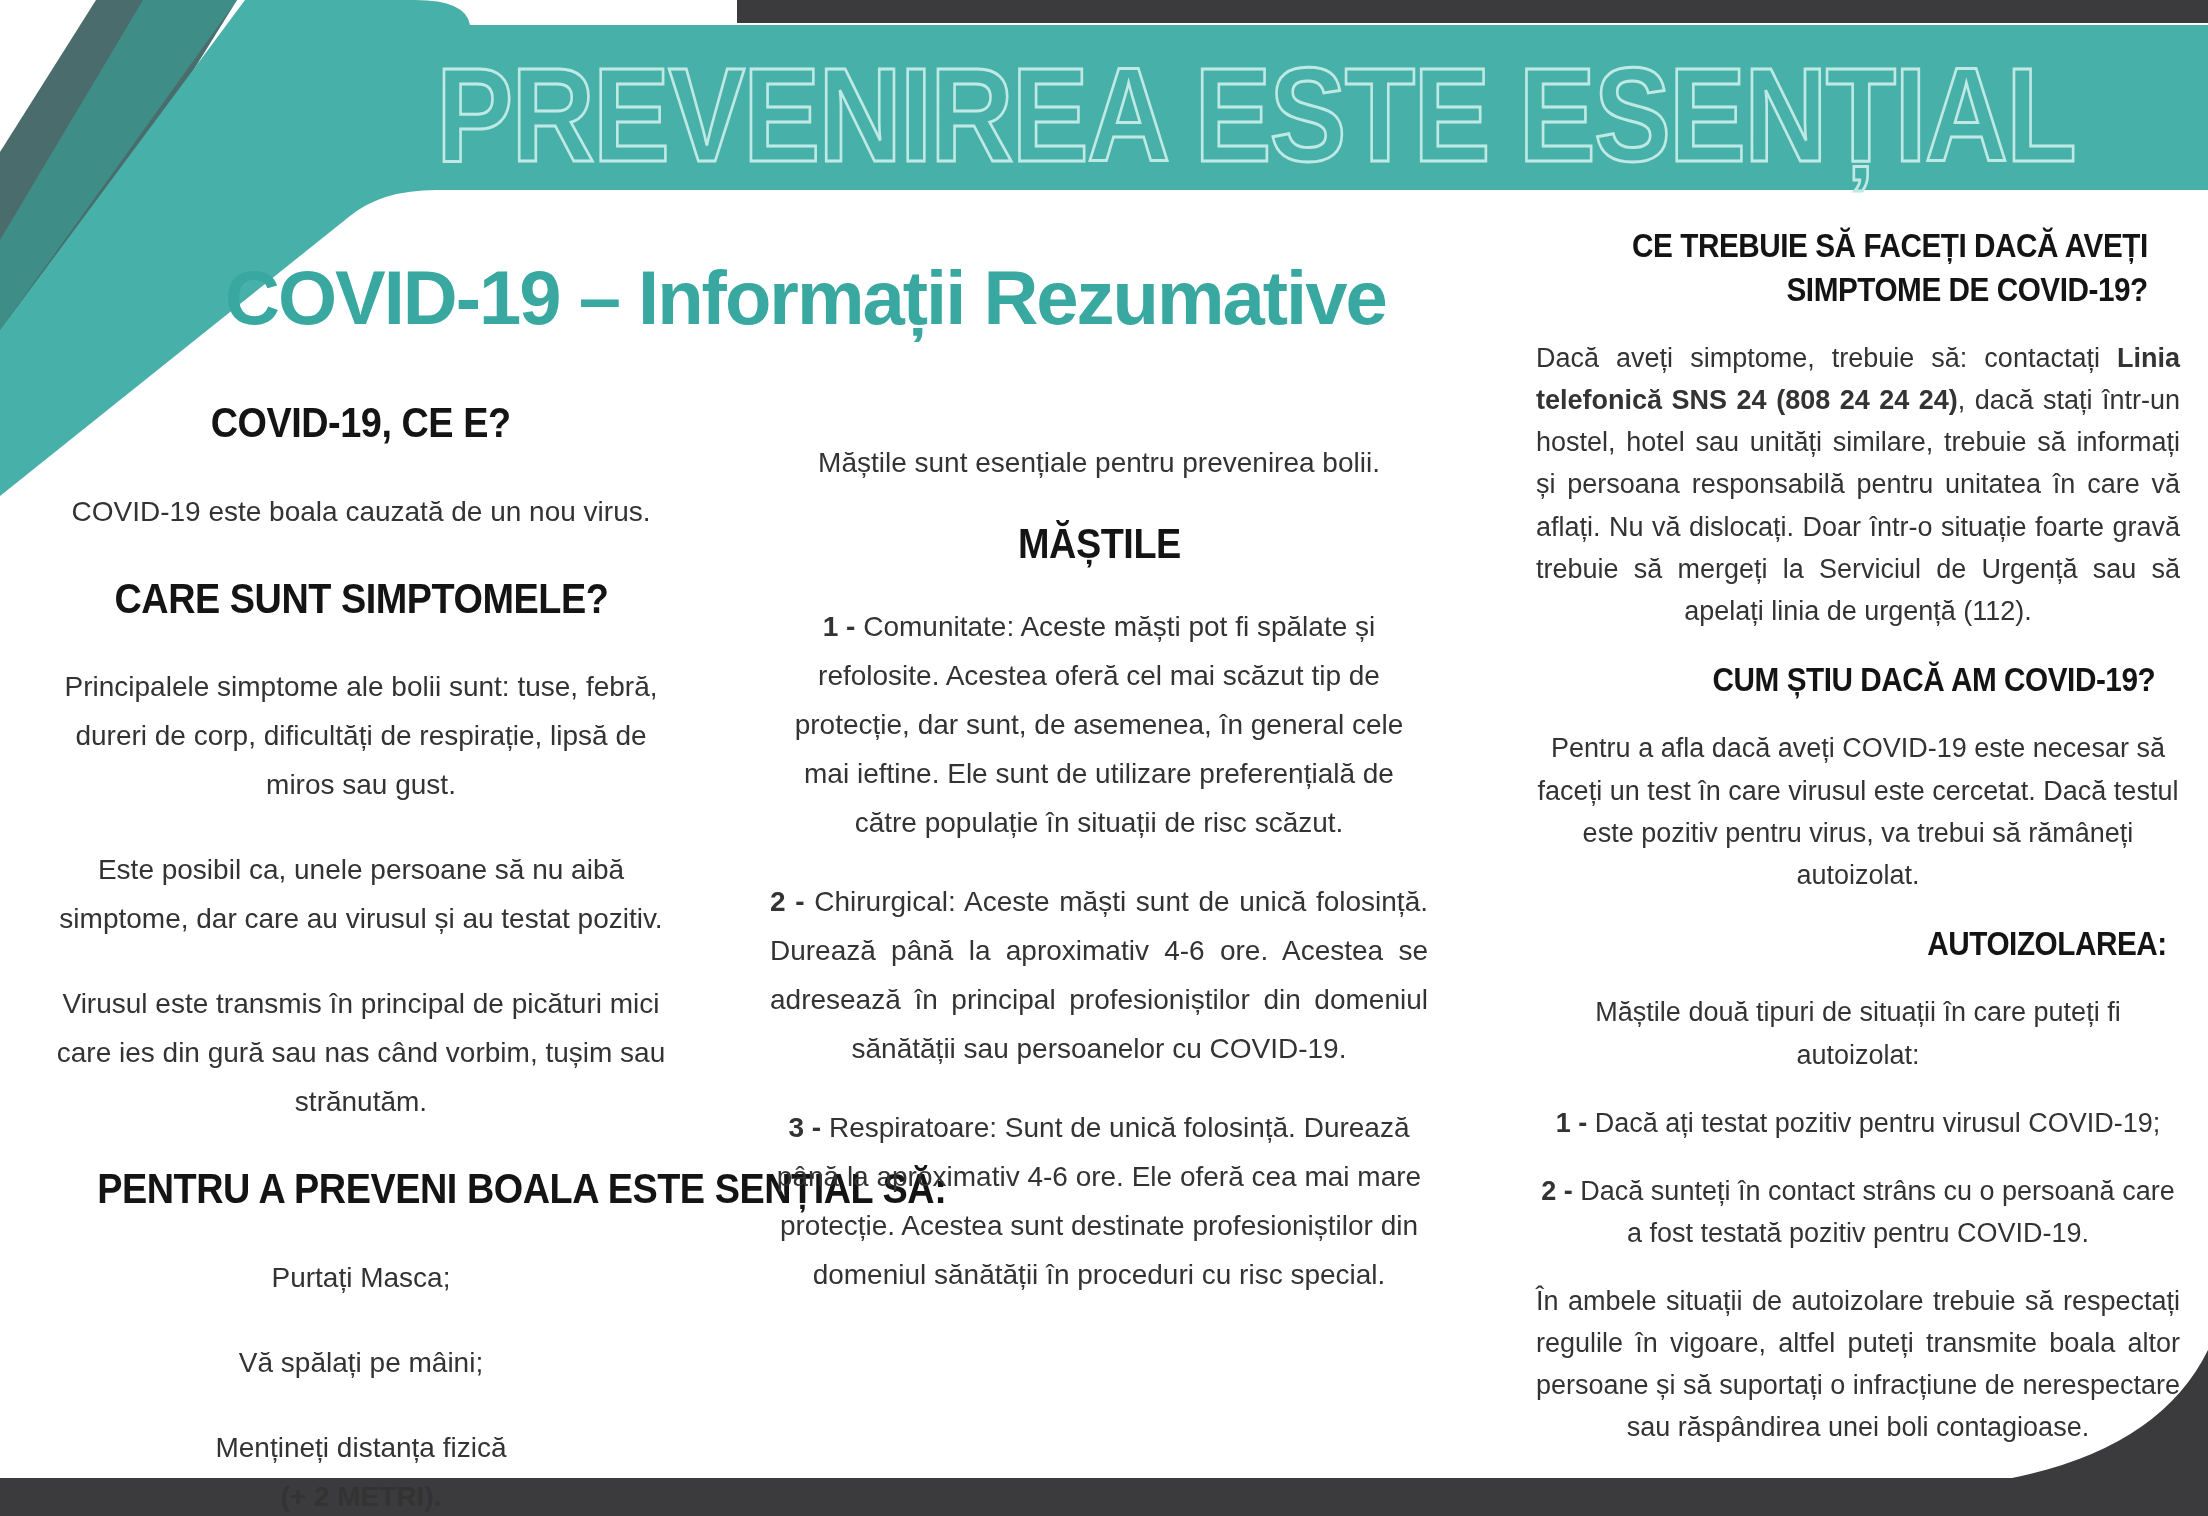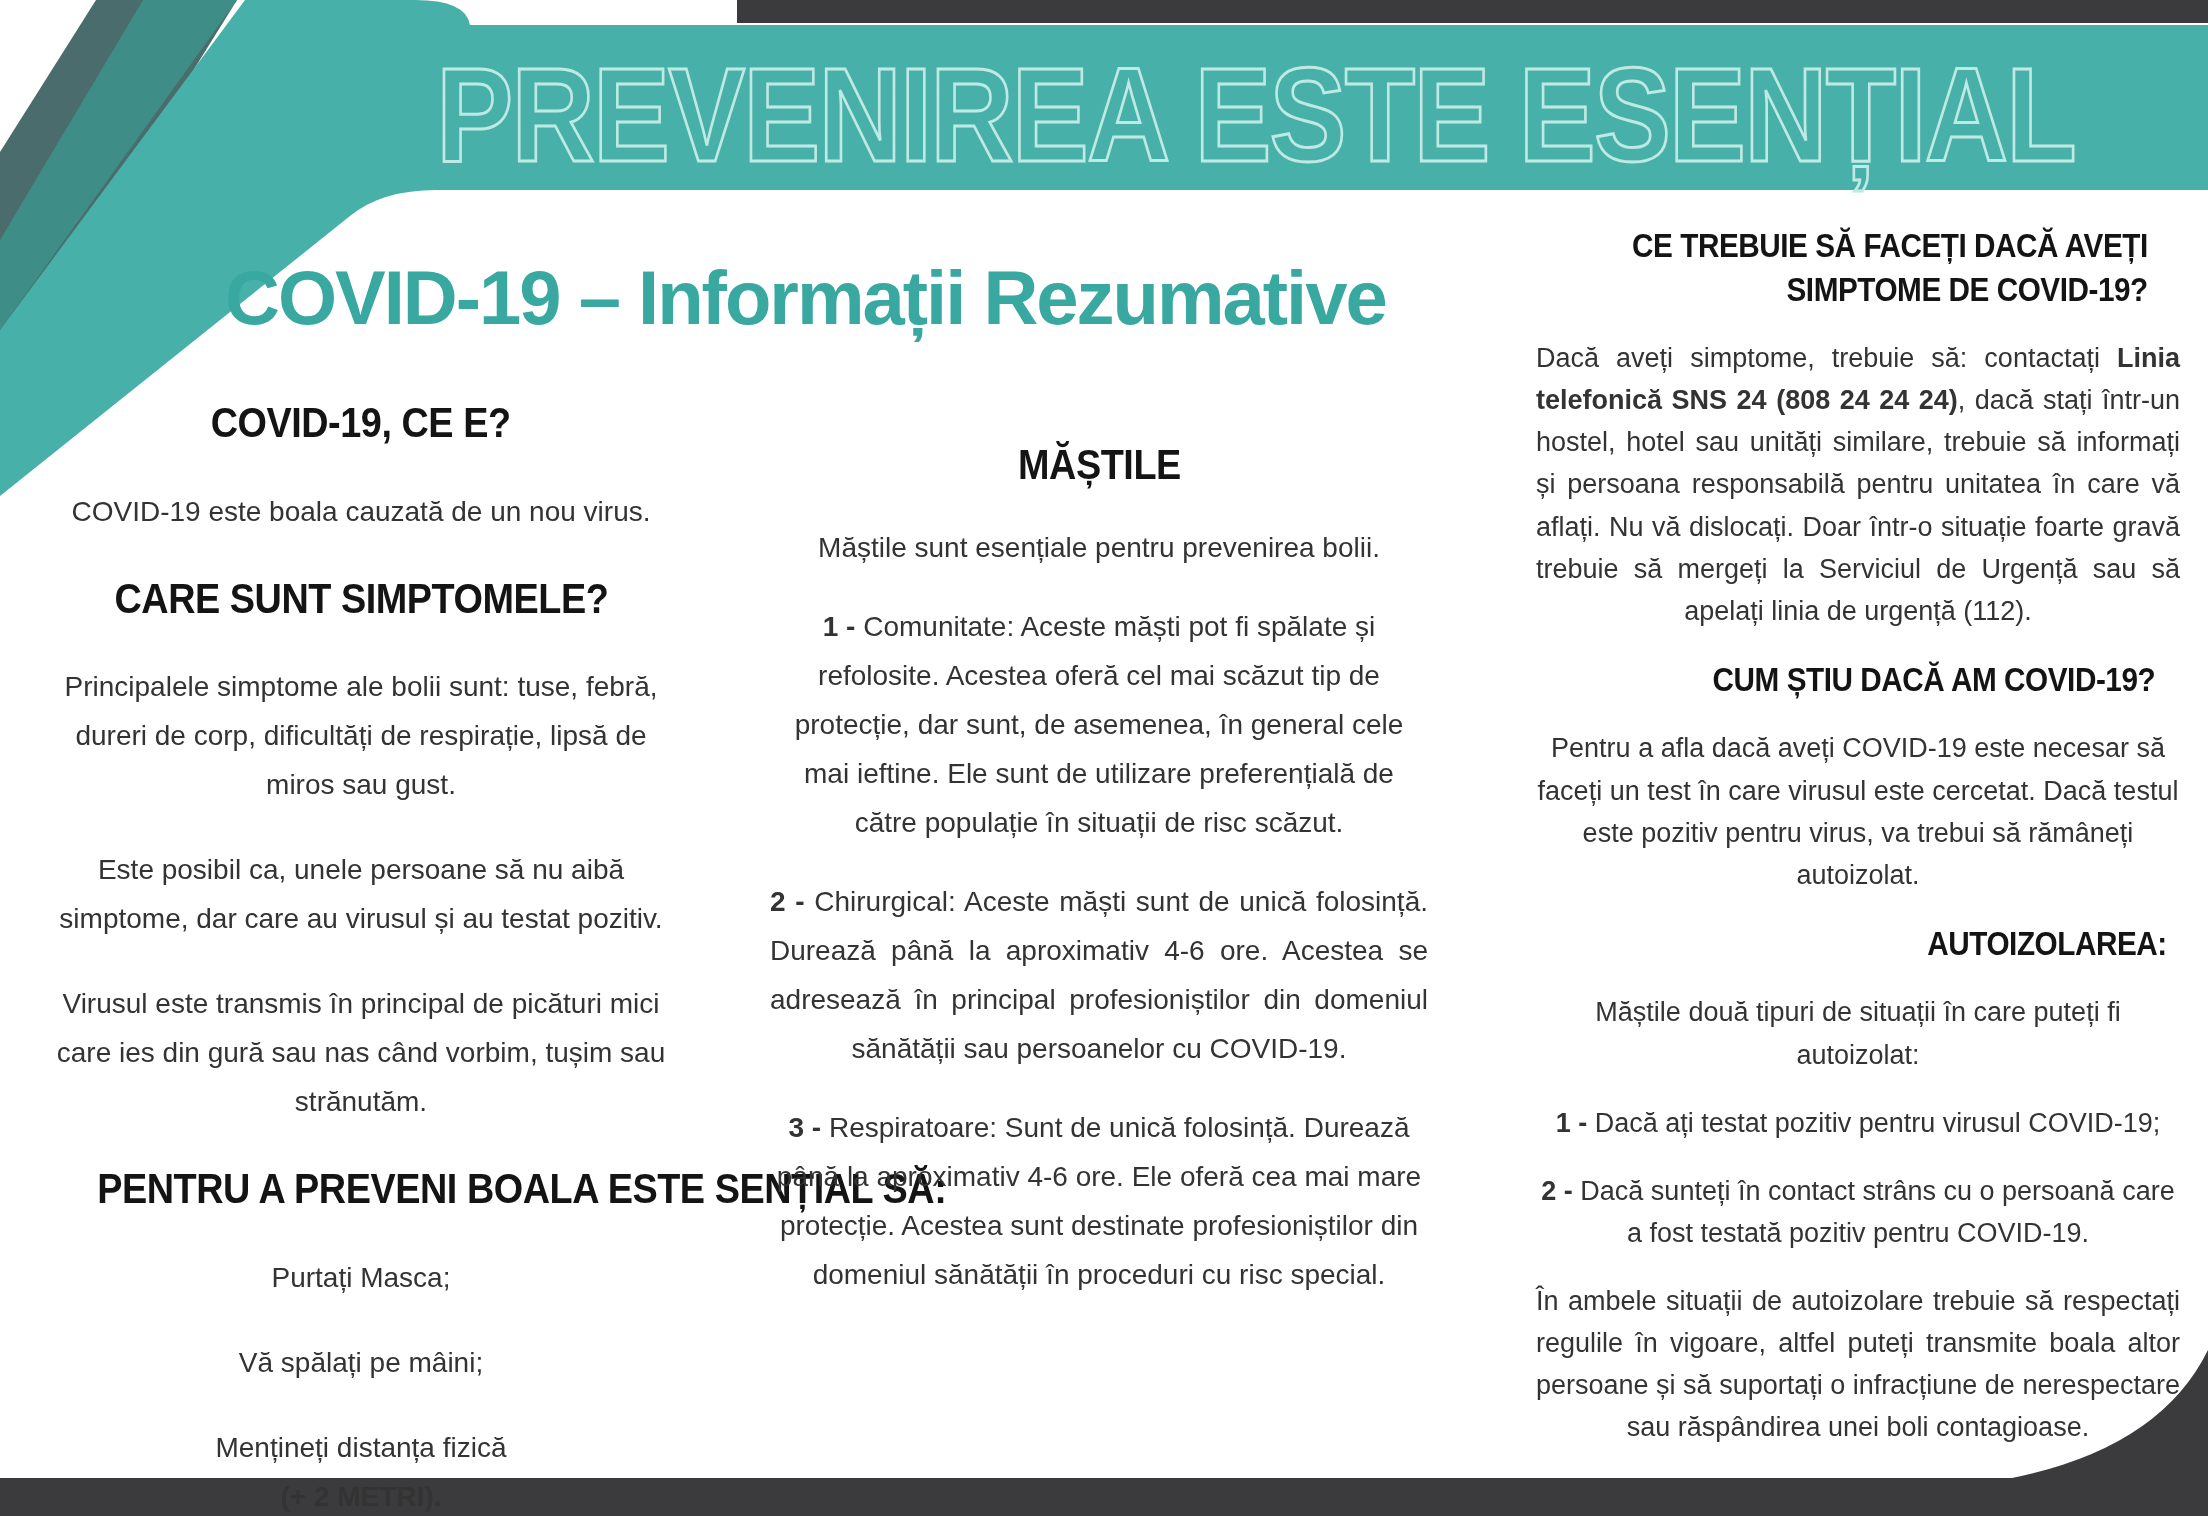--- a/index.html
+++ b/index.html
@@ -69,22 +69,22 @@
       <div class="blk h nowrap"><span class="hx">CARE SUNT SIMPTOMELE?</span></div>
       <div class="blk p"><span>Principalele simptome ale bolii sunt: tuse, febră, dureri de corp, dificultăți de respirație, lipsă de miros sau gust.</span></div>
       <div class="blk p"><span>Este posibil ca, unele persoane să nu aibă simptome, dar care au virusul și au testat pozitiv.</span></div>
       <div class="blk p"><span>Virusul este transmis în principal de picături mici care ies din gură sau nas când vorbim, tușim sau strănutăm.</span></div>
       <div class="blk h nowrap"><span class="hx">PENTRU A PREVENI BOALA ESTE SENȚIAL SĂ:</span></div>
       <div class="blk p"><span>Purtați Masca;</span></div>
       <div class="blk p"><span>Vă spălați pe mâini;</span></div>
       <div class="blk p"><span>Mențineți distanța fizică</span><br><span class="b">(+ 2 METRI).</span></div>
     </div>
   <div class="col c2" id="col-1">
+      <div class="blk p"><span>Măștile sunt esențiale pentru prevenirea bolii.</span></div>
       <div class="blk h nowrap"><span class="hx">MĂȘTILE</span></div>
-      <div class="blk p"><span>Măștile sunt esențiale pentru prevenirea bolii.</span></div>
       <div class="blk p"><span class="b">1 - </span><span>Comunitate: Aceste măști pot fi spălate și refolosite. Acestea oferă cel mai scăzut tip de protecție, dar sunt, de asemenea, în general cele mai ieftine. Ele sunt de utilizare preferențială de către populație în situații de risc scăzut.</span></div>
       <div class="blk p justify"><span class="b">2 - </span><span>Chirurgical: Aceste măști sunt de unică folosință. Durează până la aproximativ 4-6 ore. Acestea se adresează în principal profesioniștilor din domeniul sănătății sau persoanelor cu COVID-19.</span></div>
       <div class="blk p"><span class="b">3 - </span><span>Respiratoare: Sunt de unică folosință. Durează până la aproximativ 4-6 ore. Ele oferă cea mai mare protecție. Acestea sunt destinate profesioniștilor din domeniul sănătății în proceduri cu risc special.</span></div>
     </div>
   <div class="col c3" id="col-2">
       <div class="blk h"><span class="hx">CE TREBUIE SĂ FACEȚI DACĂ AVEȚI SIMPTOME DE COVID-19?</span></div>
       <div class="blk p justify"><span>Dacă aveți simptome, trebuie să: contactați </span><span class="b">Linia telefonică SNS 24 (808 24 24 24)</span><span>, dacă stați într-un hostel, hotel sau unități similare, trebuie să informați și persoana responsabilă pentru unitatea în care vă aflați. Nu vă dislocați. Doar într-o situație foarte gravă trebuie să mergeți la Serviciul de Urgență sau să apelați linia de urgență (112).</span></div>
       <div class="blk h nowrap"><span class="hx">CUM ȘTIU DACĂ AM COVID-19?</span></div>
       <div class="blk p"><span>Pentru a afla dacă aveți COVID-19 este necesar să faceți un test în care virusul este cercetat. Dacă testul este pozitiv pentru virus, va trebui să rămâneți autoizolat.</span></div>
       <div class="blk h nowrap"><span class="hx">AUTOIZOLAREA:</span></div>

